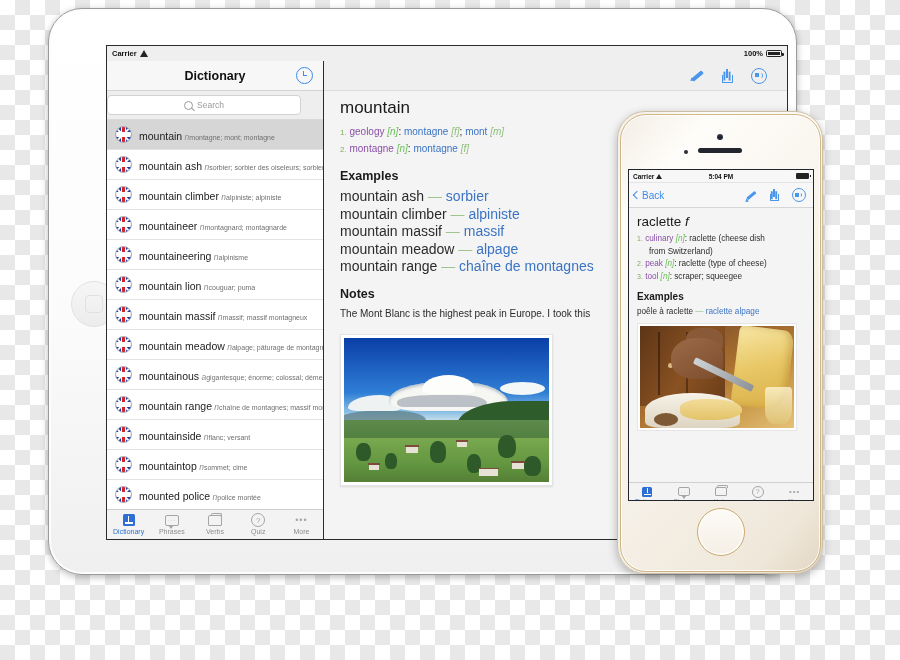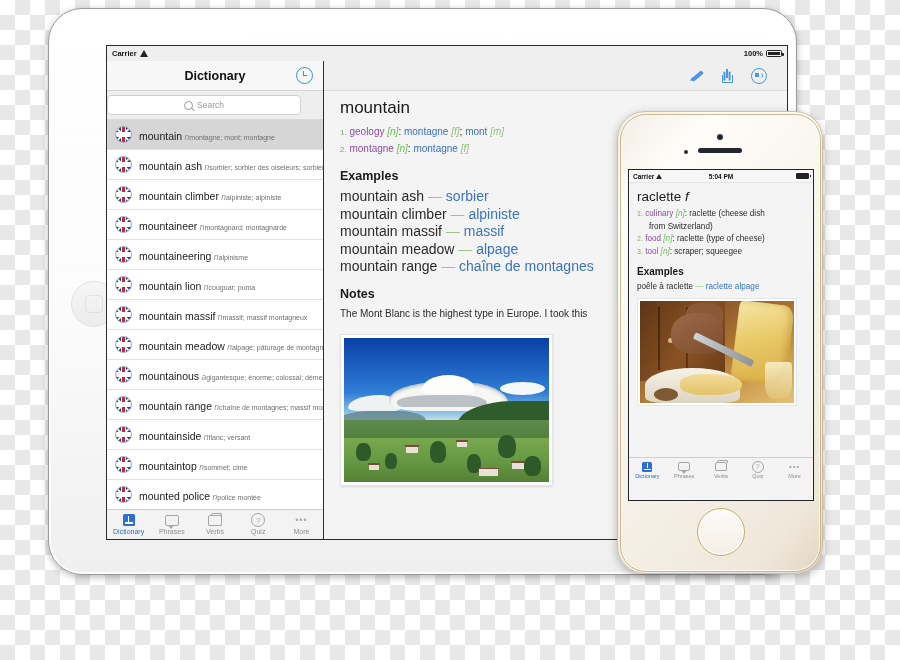--- a/index.html
+++ b/index.html
@@ -422,21 +422,21 @@
             </div>
           <div class="sec-h">Examples</div>
           <div id="ipad-examples">
               <div class="ex-line"><span>mountain ash</span> <span class="dash">—</span> <span class="tr">sorbier</span></div>
               <div class="ex-line"><span>mountain climber</span> <span class="dash">—</span> <span class="tr">alpiniste</span></div>
               <div class="ex-line"><span>mountain massif</span> <span class="dash">—</span> <span class="tr">massif</span></div>
               <div class="ex-line"><span>mountain meadow</span> <span class="dash">—</span> <span class="tr">alpage</span></div>
               <div class="ex-line"><span>mountain range</span> <span class="dash">—</span> <span class="tr">chaîne de montagnes</span></div>
             </div>
           <div class="sec-h">Notes</div>
-          <div class="note-line">The Mont Blanc is the highest type in Europe. I took this</div>
+          <div class="note-line">The Mont Blanc is the highest peak in Europe. I took this</div>
           <div class="photo">
             <div class="photo-in">
               <span class="pk cloud"></span>
               <span class="pk snow3"></span>
               <span class="pk snow1"></span>
               <span class="pk snow2"></span>
               <span class="pk rock"></span>
               <span class="pk hillL"></span>
               <span class="pk hillR"></span>
               <span class="pk mid"></span>
@@ -471,29 +471,40 @@
       <span class="carrier">
         <span>Carrier</span>
         <span class="wifi-s"></span>
       </span>
       <span class="clock">5:04 PM</span>
       <span class="right">
         <span class="batt-s"></span>
       </span>
     </div>
 
+    <div class="ip-navbar">
+      <span class="ip-back">
+        <span class="chev"></span>
+        <span>Back</span>
+      </span>
+      <span class="ip-tools">
+        <span class="ico-pencil"></span>
+        <span class="ico-share"></span>
+        <span class="ico-speak"></span>
+      </span>
+    </div>
 
     <div class="ip-content">
       <div class="ip-head">
         <span>raclette</span>
         <i>f</i>
       </div>
       <div id="iphone-senses">
           <div class="ip-sense"><span class="num">1.</span> <span class="cat">culinary</span> <span class="pos">[n]</span><span>: raclette (cheese dish</span><span class="cont">from Switzerland)</span></div>
-          <div class="ip-sense"><span class="num">2.</span> <span class="cat">food</span> <span class="pos">[n]</span><span>: raclette (type of cheese)</span></div>
+          <div class="ip-sense"><span class="num">2.</span> <span class="cat">peak</span> <span class="pos">[n]</span><span>: raclette (type of cheese)</span></div>
           <div class="ip-sense"><span class="num">3.</span> <span class="cat">tool</span> <span class="pos">[n]</span><span>: scraper; squeegee</span></div>
         </div>
       <div class="ip-sec">Examples</div>
       <div id="iphone-examples">
           <div class="ip-ex"><span>poêle à raclette</span> <span class="dash">—</span> <span class="tr">raclette alpage</span></div>
         </div>
       <div class="ip-photo">
         <div class="ip-photo-in">
           <span class="rp cab"></span>
           <span class="rp cabline"></span>

